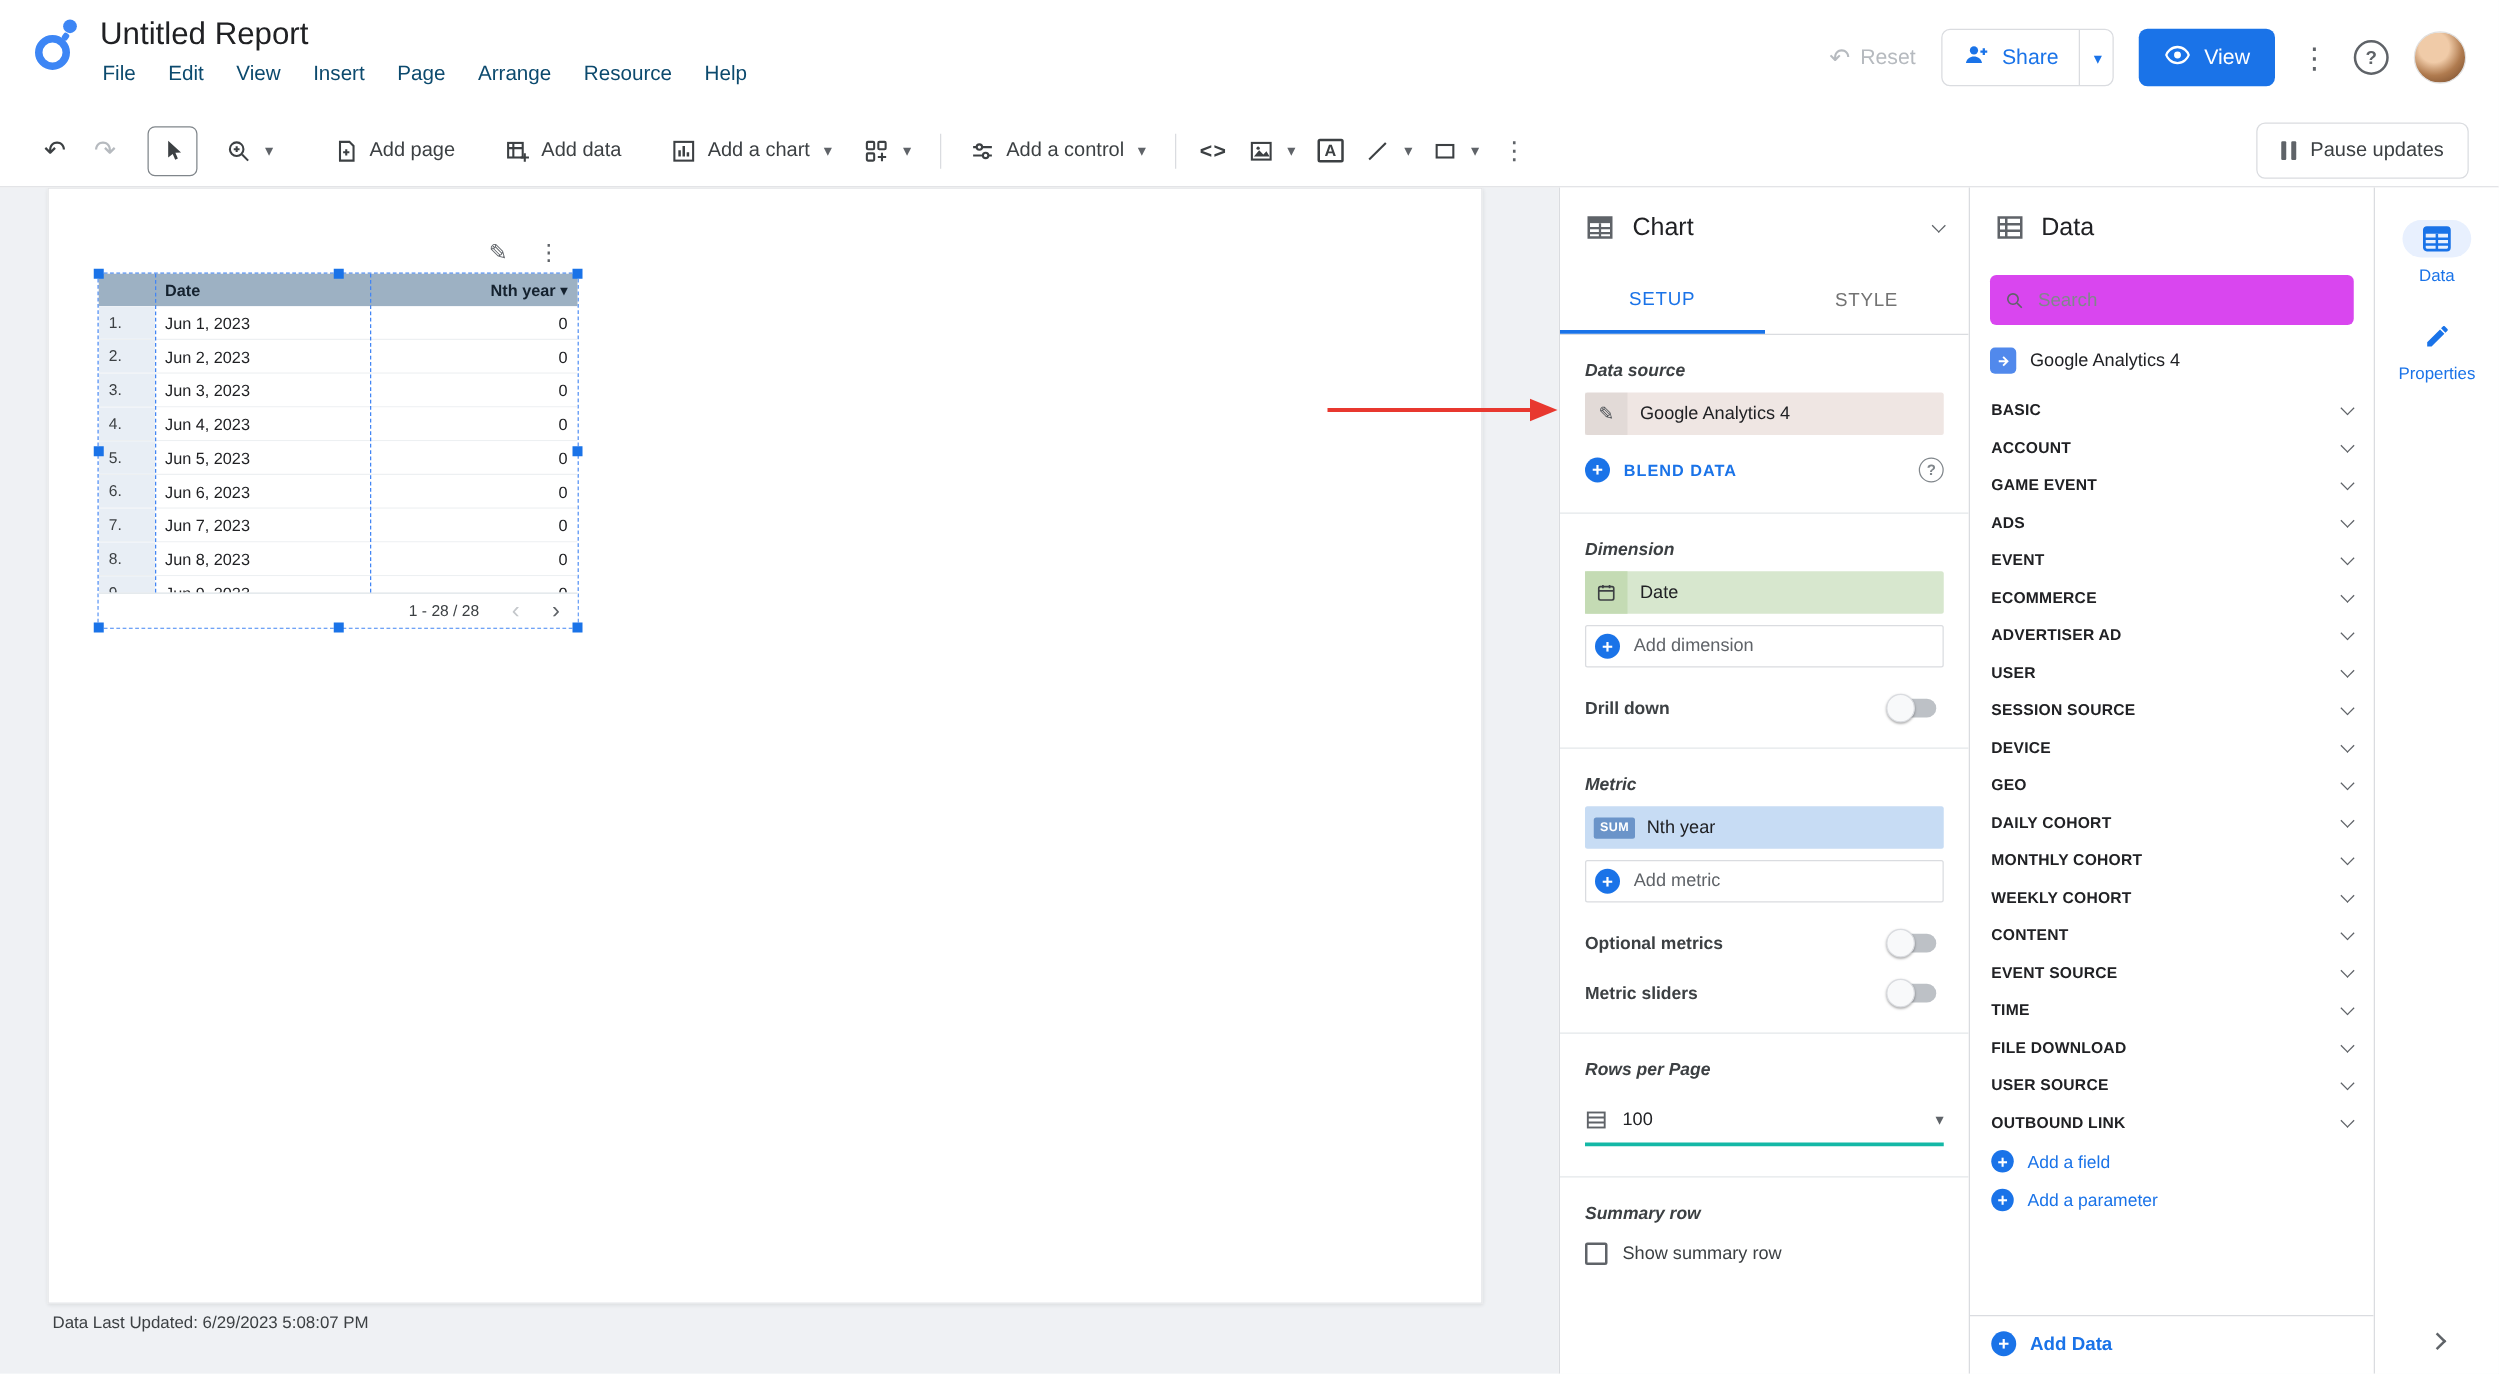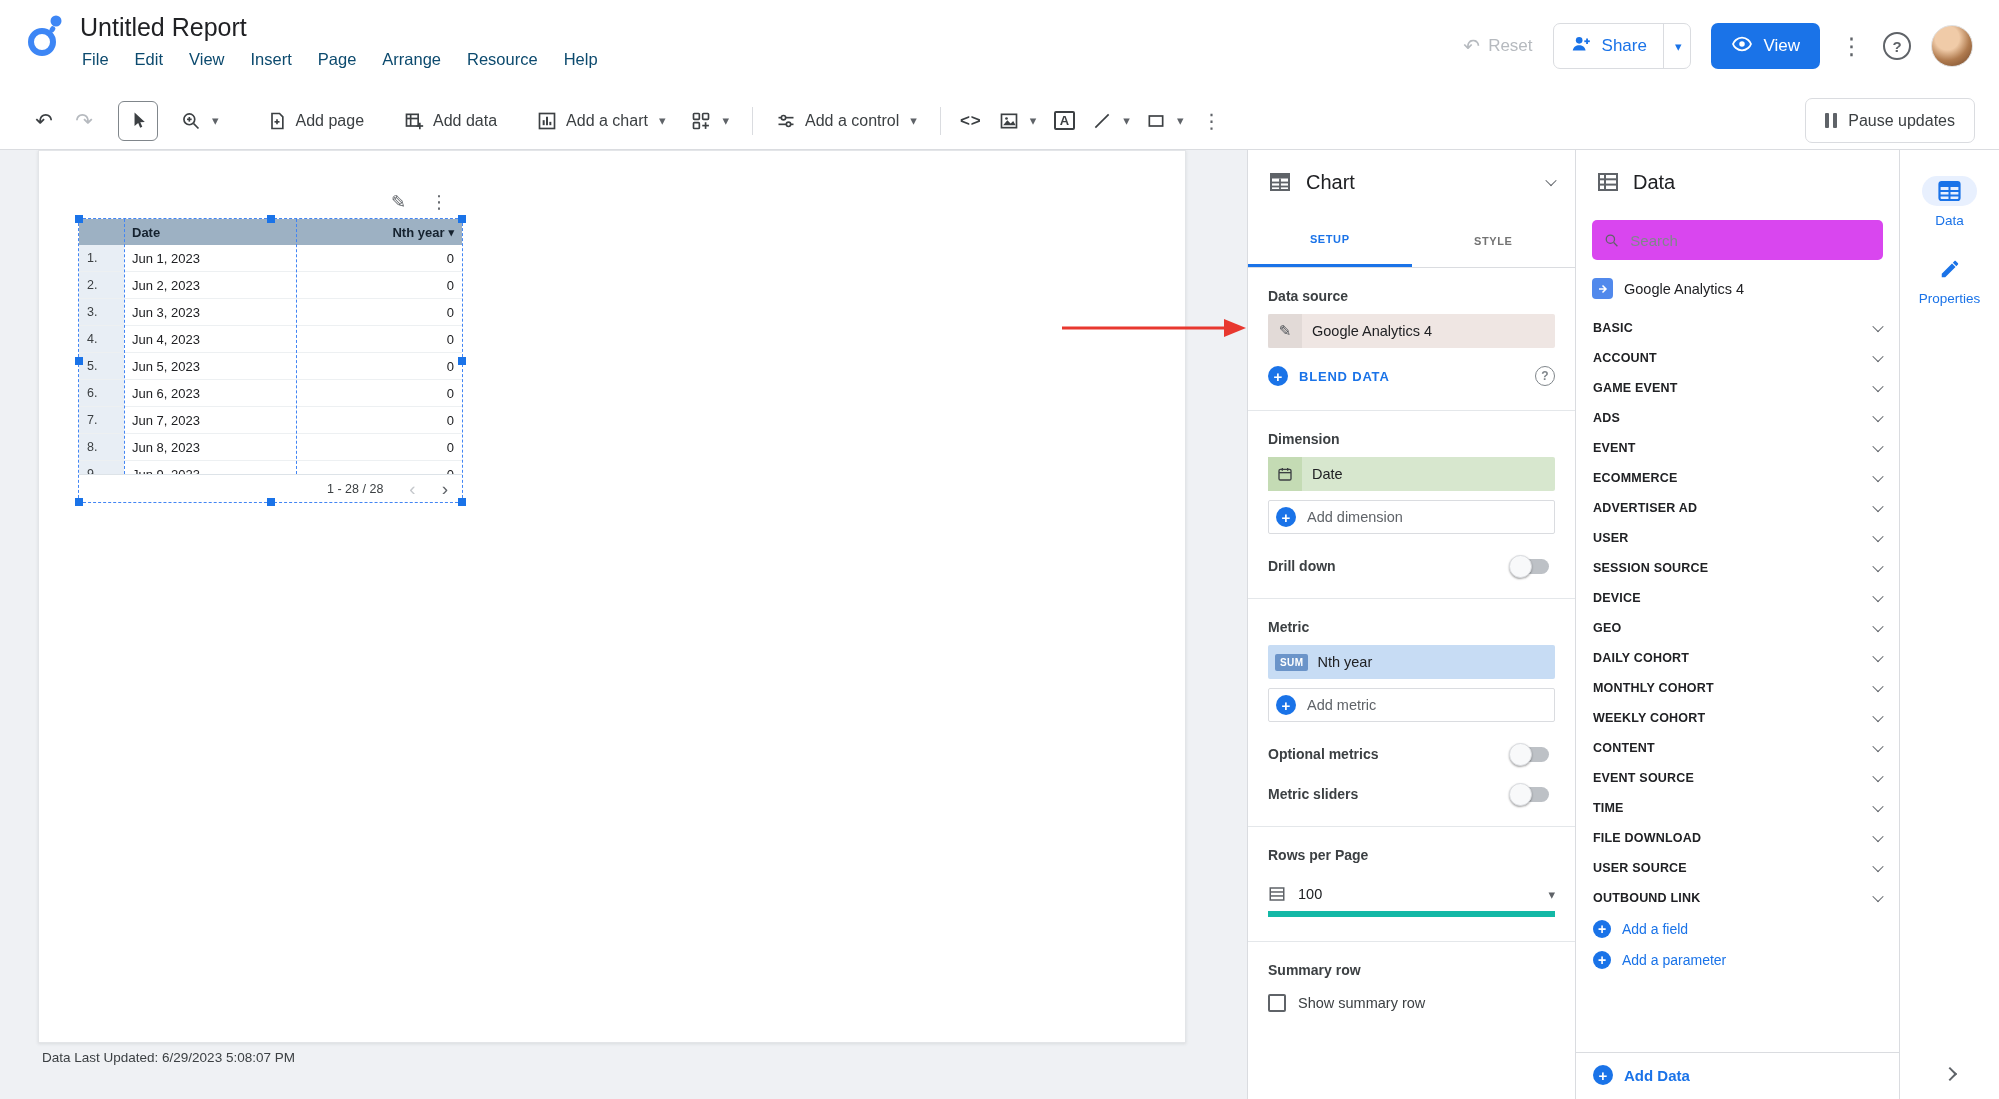--- a/index.html
+++ b/index.html
@@ -70,46 +70,46 @@
 
   
   .annotation-arrow { position:absolute; left:1058px; top:315px; z-index:100; pointer-events:none; }
 
   
   .props { width:328px; flex:none; background:#fff; border-left:1px solid #dadce0; overflow:hidden; display:flex; flex-direction:column; }
   .props-header { height:64px; flex:none; display:flex; align-items:center; padding:0 20px; gap:14px; }
   .props-title { font-size:20px; color:#202124; }
   .props-header .chev-d { margin-left:auto; }
   .tabs { display:flex; height:54px; flex:none; border-bottom:1px solid #dadce0; }
-  .tab { flex:1; display:flex; align-items:center; justify-content:center; font-size:11px; font-weight:700; letter-spacing:.6px; cursor:pointer; }
+  .tab { flex:1; display:flex; align-items:center; justify-content:center; font-size:15px; font-weight:400; letter-spacing:.6px; cursor:pointer; }
   .tab.active { color:#1a73e8; border-bottom:3px solid #1a73e8; }
   .tab.inactive { color:#737373; }
   .section { padding:20px 20px 24px; border-bottom:1px solid #e4e7ea; }
-  .plabel { font-size:14px; font-weight:700; color:#3c4043; margin-bottom:10px; }
+  .plabel { font-size:14px; font-weight:700; color:#3c4043; margin-bottom:10px;font-style:italic; }
   .ds-row { height:34px; background:#efe6e3; border-radius:2px; display:flex; align-items:center; cursor:pointer; }
   .ds-pencil { width:34px; height:34px; display:flex; align-items:center; justify-content:center; color:#4d5156; font-size:15px; background:rgba(0,0,0,.05); }
   .ds-name { font-size:14.5px; color:#202124; padding-left:10px; }
   .blend-row { display:flex; align-items:center; gap:11px; margin-top:18px; }
   .plus-circle { width:20px; height:20px; flex:none; border-radius:50%; background:#1a73e8; color:#fff; font-size:15px; font-weight:700; display:flex; align-items:center; justify-content:center; line-height:1; }
   .blend-label { color:#1a73e8; font-size:13px; font-weight:700; letter-spacing:.8px; cursor:pointer; }
   .q-circle { margin-left:auto; width:20px; height:20px; border:1.7px solid #80868b; border-radius:50%; color:#80868b; font-size:12px; font-weight:700; display:flex; align-items:center; justify-content:center; cursor:pointer; }
   .chip { height:34px; display:flex; align-items:center; border-radius:2px; margin-bottom:9px; cursor:pointer; }
   .chip-green { background:#d7e7ce; }
   .chip-green .chip-ic { background:#c4dbb4; }
   .chip-blue { background:#c7dcf4; }
   .chip-ic { width:34px; height:34px; display:flex; align-items:center; justify-content:center; }
   .chip-label { font-size:14.5px; color:#202124; padding-left:10px; }
   .sum-badge { margin-left:7px; background:#6b94c9; color:#fff; font-size:10px; font-weight:700; padding:3px 5px; border-radius:2px; letter-spacing:.4px; }
   .chip-blue .chip-label { padding-left:9px; }
   .add-chip { height:34px; border:1px solid #dadce0; border-radius:2px; display:flex; align-items:center; gap:11px; padding-left:7px; color:#5f6368; font-size:14.5px; cursor:pointer; background:#fff; }
   .toggle-row { display:flex; align-items:center; justify-content:space-between; margin-top:24px; }
   .toggle-label { font-size:14px; font-weight:700; color:#3c4043; }
   .toggle { position:relative; width:37px; height:15px; border-radius:8px; background:#bdc1c6; cursor:pointer; margin-right:6px; }
   .toggle .knob { position:absolute; left:-3px; top:-4px; width:23px; height:23px; border-radius:50%; background:#f8f9fa; border:1px solid #dadce0; box-shadow:0 1px 2px rgba(0,0,0,.35); }
-  .rpp-row { display:flex; align-items:center; gap:12px; height:40px; border-bottom:6px solid #14b8a6; cursor:pointer; }
+  .rpp-row { display:flex; align-items:center; gap:12px; height:40px; border-bottom:3px solid #14b8a6; cursor:pointer; }
   .rpp-value { font-size:14.5px; color:#202124; }
   .rpp-row .caret { margin-left:auto; }
   .checkbox-row { display:flex; align-items:center; gap:12px; margin-top:4px; }
   .checkbox { width:18px; height:18px; border:2px solid #5f6368; border-radius:2px; background:#fff; cursor:pointer; flex:none; }
   .checkbox-label { font-size:14.5px; color:#3c4043; }
 
   
   .fields { width:324px; flex:none; background:#fff; border-left:1px solid #dadce0; display:flex; flex-direction:column; overflow:hidden; }
   .fields-header { height:64px; flex:none; display:flex; align-items:center; gap:13px; padding:0 20px; }
   .fields-title { font-size:20px; color:#202124; }

